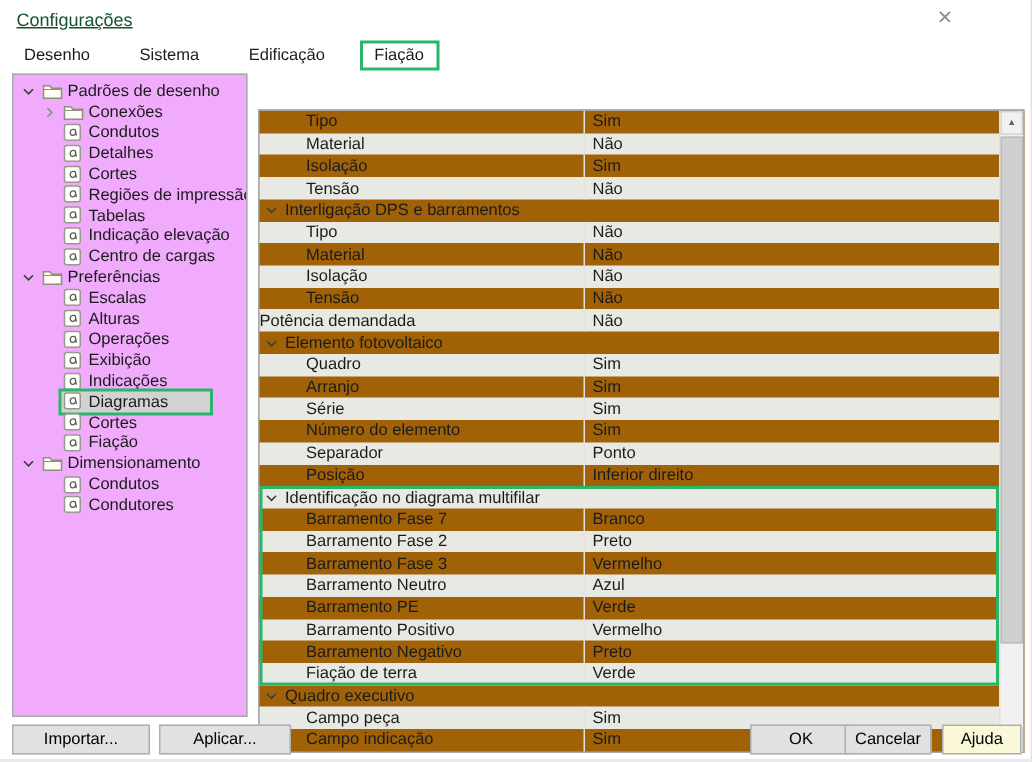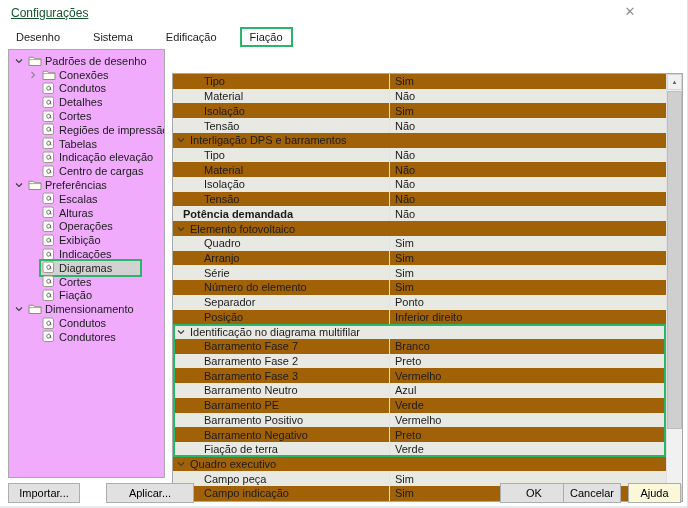--- a/index.html
+++ b/index.html
@@ -31,35 +31,35 @@
   .node-content.selected{background:var(--sel-bg);}
   .node-content.annotated{box-shadow:0 0 0 2px var(--green);padding-right:28px;}
   .tree-icon{width:14px;flex:0 0 14px;display:flex;align-items:center;margin-right:3px;}
   .tree-label{white-space:nowrap;}
   
   .grid-panel{position:absolute;left:172px;top:49px;width:511px;height:429px;border:1px solid var(--border);background:#a16207;margin-top:24px;}
   .grid-rows{position:absolute;left:0;top:0;bottom:0;right:16px;display:flex;flex-direction:column;}
   .grid-row{flex:1 1 0;min-height:0;display:flex;align-items:center;white-space:nowrap;}
   .grid-row.stripe{background:var(--stripe);}
   .cell-name{width:217px;flex:0 0 217px;align-self:stretch;display:flex;align-items:center;border-right:1px solid #e2e2de;}
-  .cell-name.ind0{padding-left:10px;font-weight:bold;}
+  .cell-name.ind0{padding-left:0;}
   .cell-name.ind1{padding-left:31px;}
   .cell-value{padding-left:5px;}
   .sec-chev{margin-left:3px;width:11px;display:flex;align-items:center;}
   .sec-label{margin-left:3px;}
   .grid-annotation{position:absolute;left:0;right:0;top:calc(100% * 17 / 29);height:calc(100% * 9 / 29);border:2px solid var(--green);pointer-events:none;z-index:4;}
   
   .vscroll{position:absolute;top:0;right:0;bottom:0;width:16px;background:#f1f1f1;border-left:1px solid #e0e0e0;}
   .vs-btn{position:absolute;left:0;right:0;height:16px;display:flex;align-items:center;justify-content:center;font-size:6px;color:#5f5f5f;background:#f1f1f1;border:1px solid #d5d5d5;}
   .vs-up{top:0;}
   .vs-down{bottom:0;}
   .vs-thumb{position:absolute;top:17px;left:0;right:0;height:338px;background:#cfcfcf;border:1px solid #bdbdbd;}
   
   .btn{position:absolute;top:483px;height:20px;background:#e1e1e1;border:1px solid #adadad;display:flex;align-items:center;justify-content:center;font-size:11px;cursor:default;}
-  .btn-importar{left:8px;width:72px;}
+  .btn-importar{left:8px;width:92px;}
   .btn-aplicar{left:106px;width:88px;}
   .btn-ok{left:500px;width:68px;}
   .btn-cancelar{left:563px;width:58px;}
   .btn-ajuda{left:628px;width:53px;background:var(--help-bg);}
   .bottom-edge{position:absolute;left:0;right:0;bottom:0;height:2px;background:#e7ebee;}
 </style>
 </head>
 <body>
 
 <div class="title">Configurações</div>

